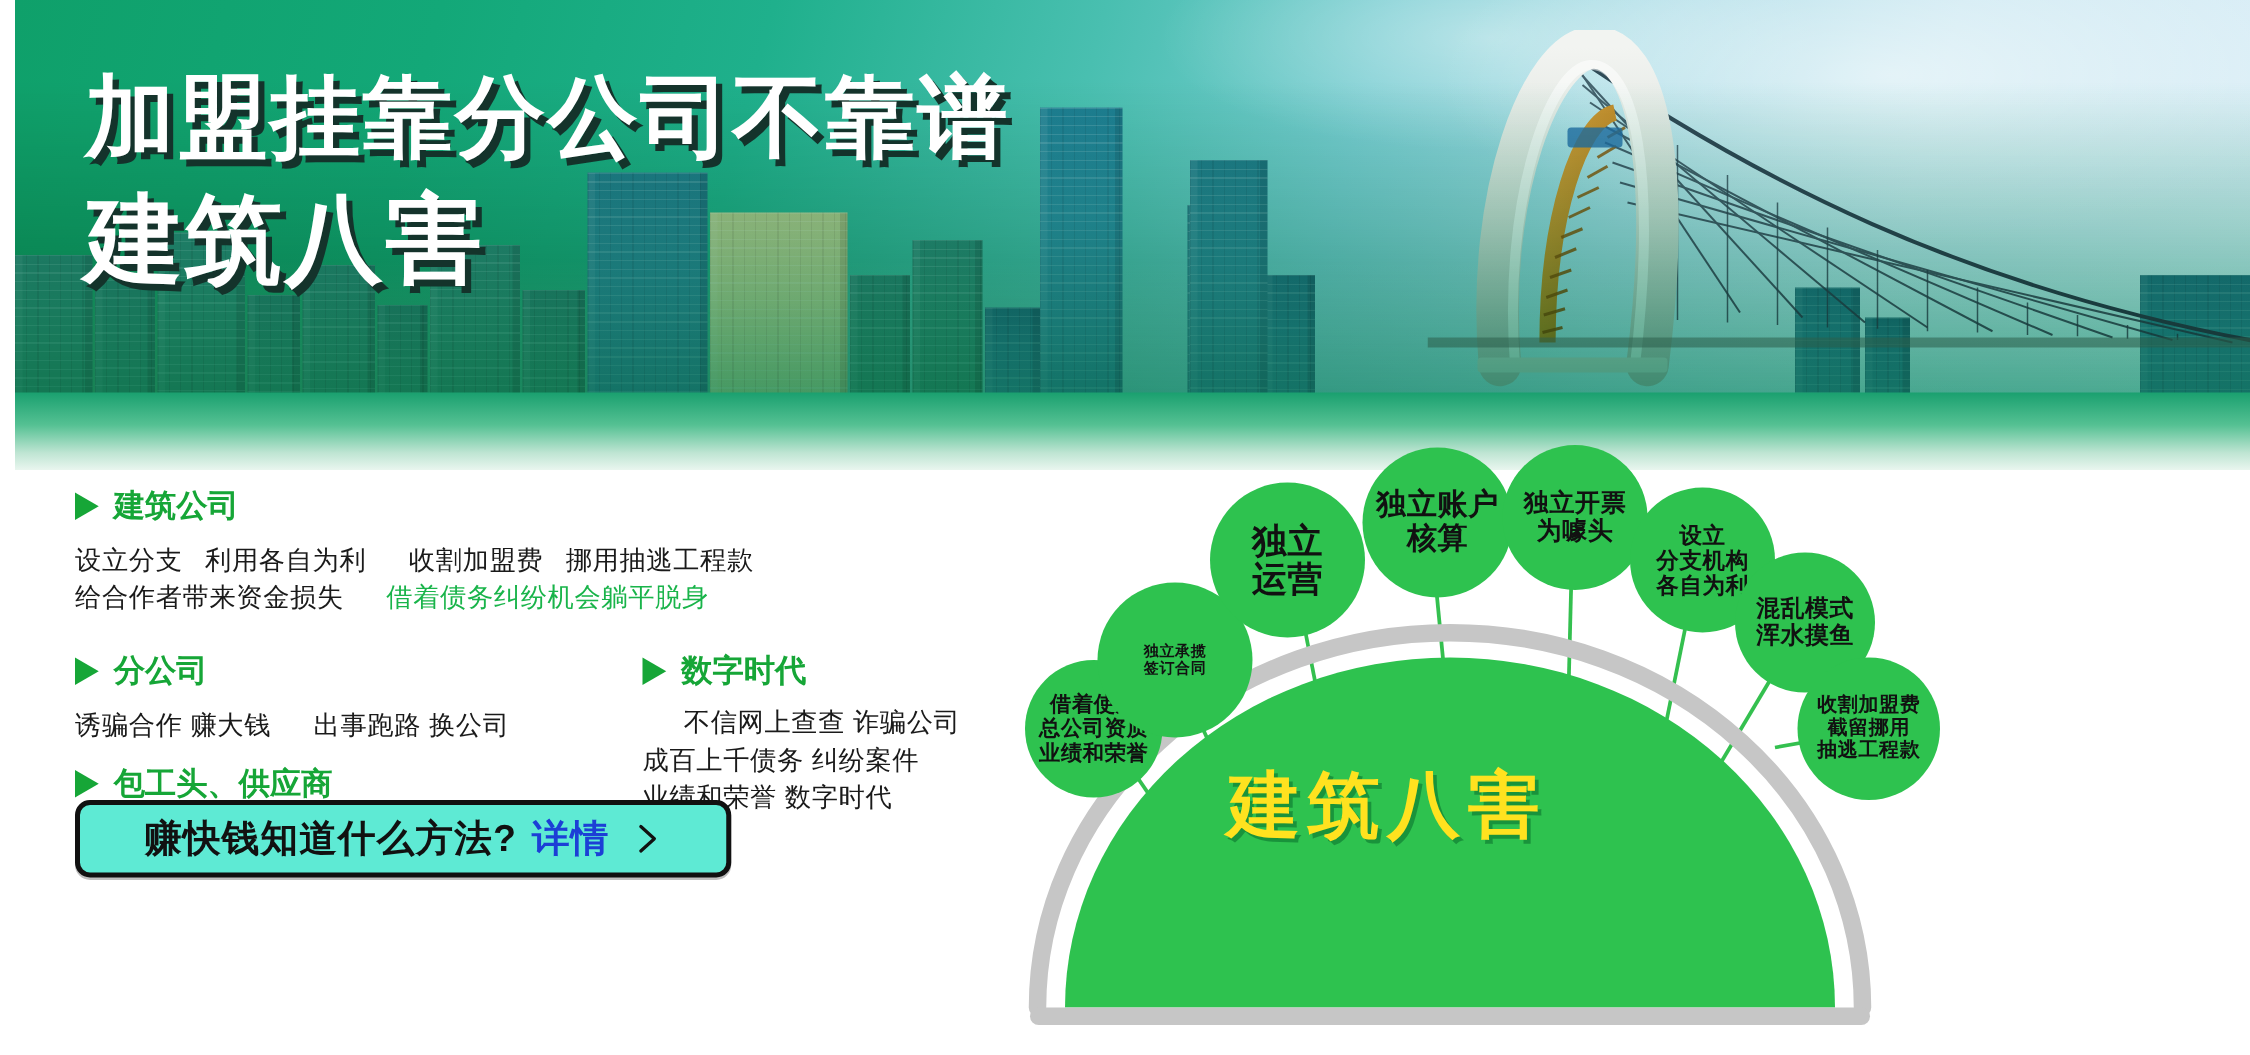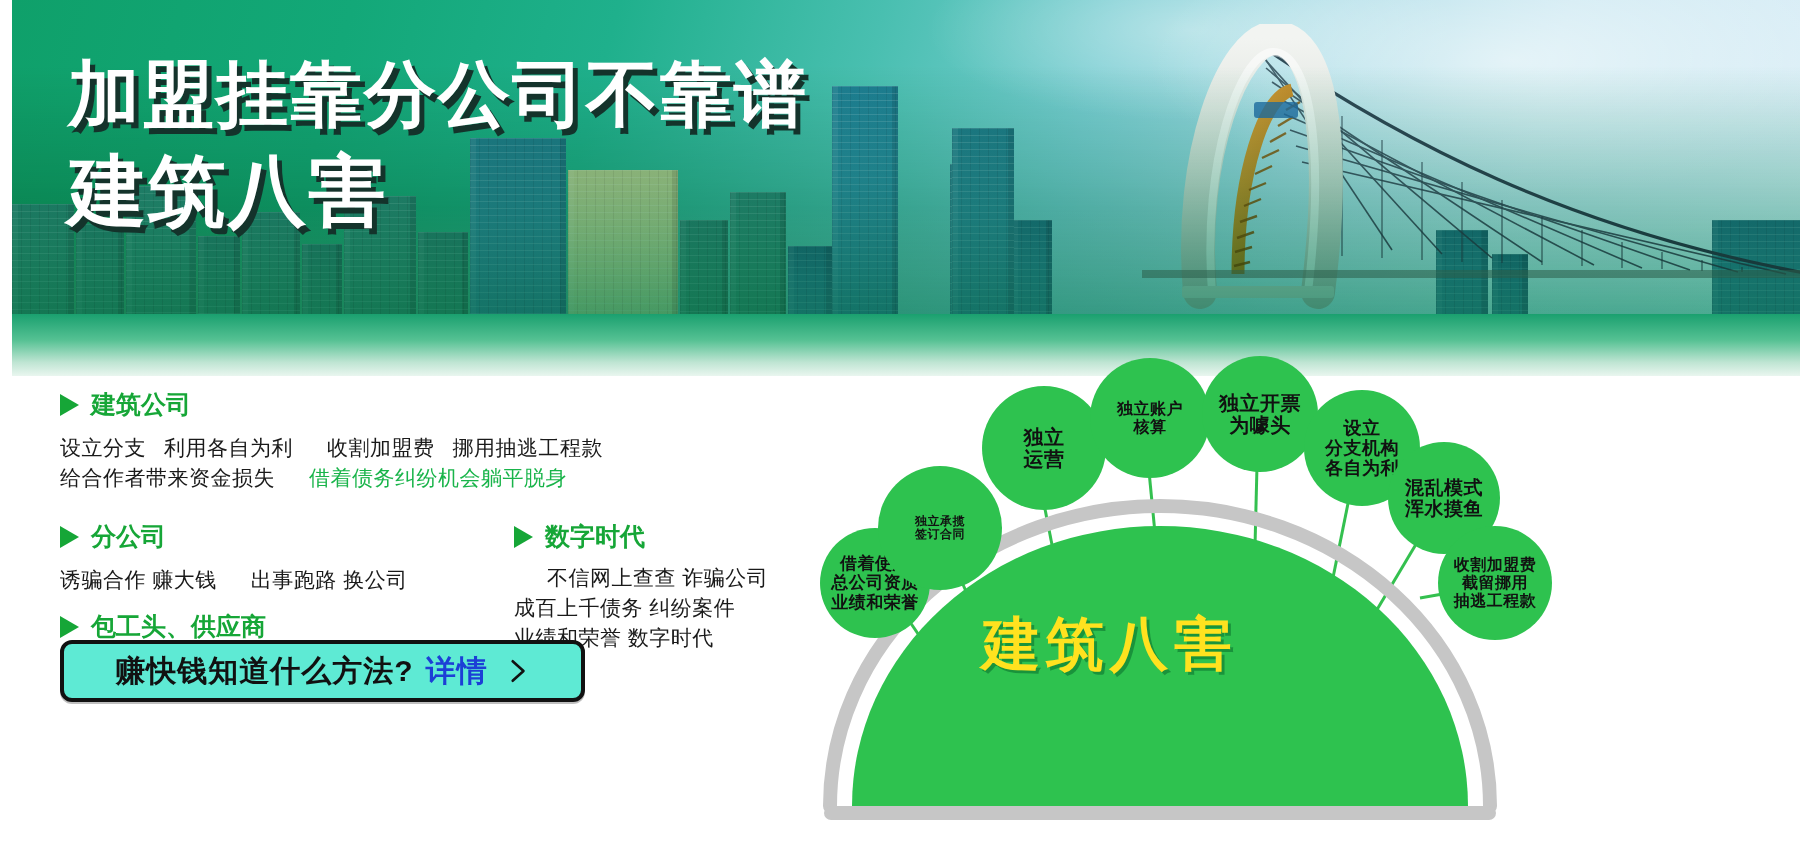--- a/index.html
+++ b/index.html
@@ -291,25 +291,25 @@
   <div class="dome-label" style="left:182px; top:270px;">建筑八害</div>
 
   <div class="bubble" style="left:20px;  top:192px; width:110px; height:110px; font-size:17px;">
     <span><span>借着使用</span><br><span>总公司资质</span><br><span>业绩和荣誉</span></span>
   </div>
 
   <div class="bubble" style="left:78px;  top:130px; width:124px; height:124px; font-size:12px;">
     <span><span>独立承揽</span><br><span>签订合同</span></span>
   </div>
 
-  <div class="bubble" style="left:182px; top:50px;  width:124px; height:124px; font-size:20px;text-align:right;">
+  <div class="bubble" style="left:168px; top:50px;  width:124px; height:124px; font-size:28px;text-align:right;">
     <span><span>独立</span><br><span>运营</span></span>
   </div>
 
-  <div class="bubble" style="left:290px; top:22px;  width:120px; height:120px; font-size:16px;">
+  <div class="bubble" style="left:290px; top:22px;  width:120px; height:120px; font-size:24px;">
     <span><span>独立账户</span><br><span>核算</span></span>
   </div>
 
   <div class="bubble" style="left:402px; top:20px;  width:116px; height:116px; font-size:20px;">
     <span><span>独立开票</span><br><span>为噱头</span></span>
   </div>
 
   <div class="bubble" style="left:504px; top:54px;  width:116px; height:116px; font-size:18px;">
     <span><span>设立</span><br><span>分支机构</span><br><span>各自为利</span></span>
   </div>

